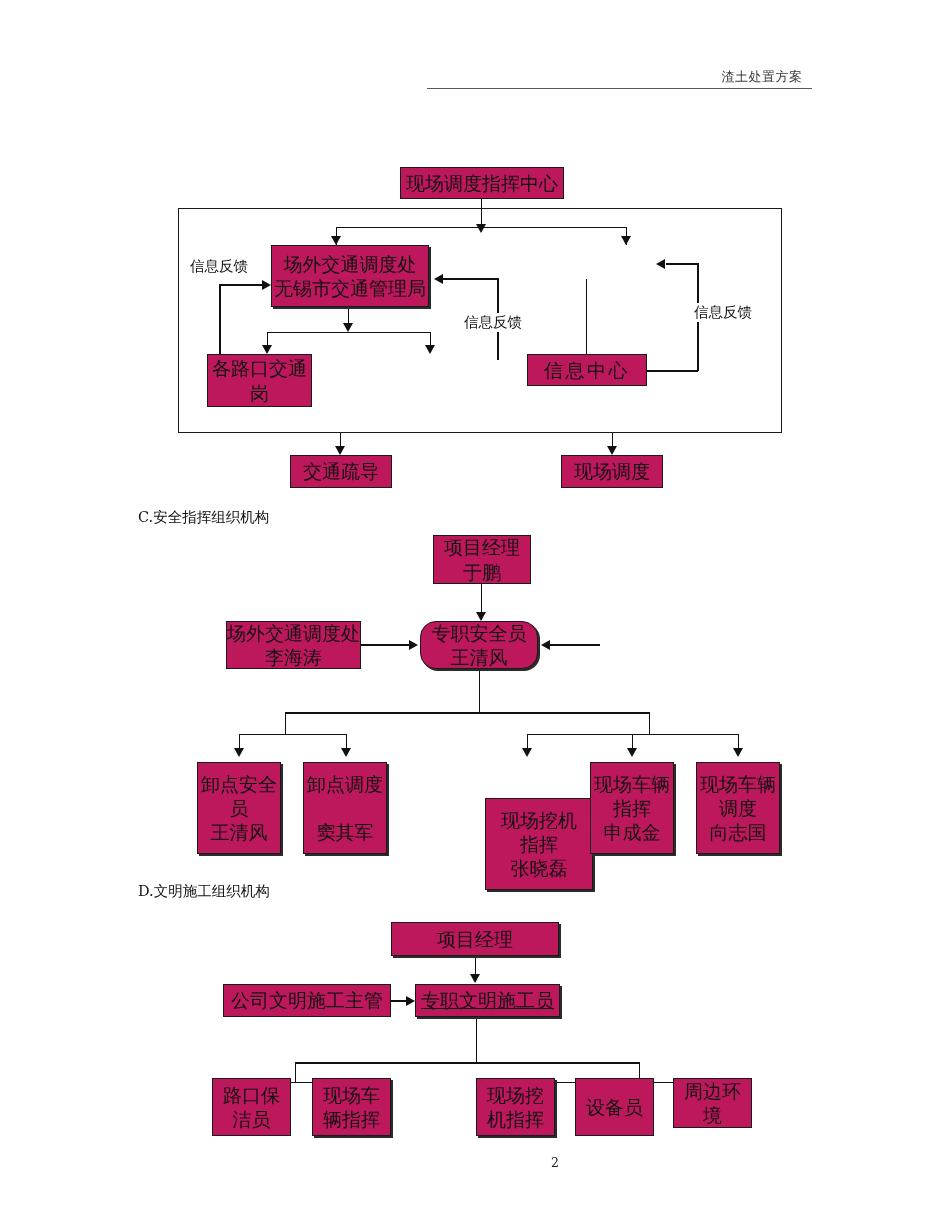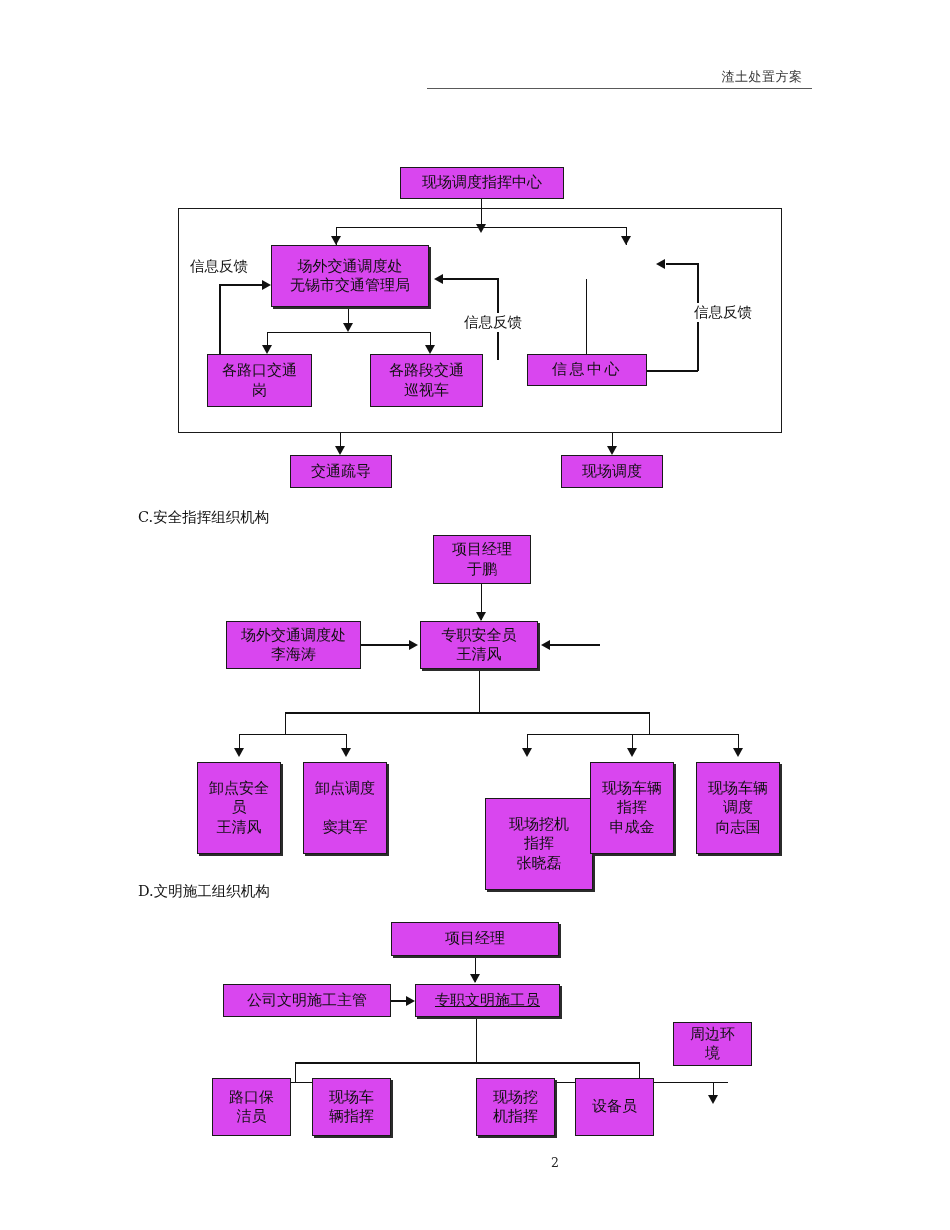--- a/index.html
+++ b/index.html
@@ -36,27 +36,27 @@
     font-size: 13px;
     color: #3a3a3a;
     letter-spacing: 0.5px;
     white-space: nowrap;
   }
   
   .box {
     position: absolute;
     box-sizing: border-box;
     border: 1px solid #1a1a1a;
-    background: #d946ef;
+    background: #be185d;
     display: flex;
     flex-direction: column;
     align-items: center;
     justify-content: center;
     font-family: "DejaVu Serif", "Liberation Serif", serif;
-    font-size: 15px;
+    font-size: 19px;
     line-height: 1.28;
     color: #111111;
     text-align: center;
     white-space: pre-line;
     z-index: 3;
   }
   .box.shadow {
     box-shadow: 2px 2px 0 0 #2b2b2b;
   }
   .box.wide-track { letter-spacing: 2.5px; }
@@ -164,22 +164,20 @@
   <div class="arw down" style="left:343px; top:323px;"></div>
   <div class="ln h" style="left:267px; top:332px; width:163px;"></div>
   <div class="ln v" style="left:267px; top:332px; height:20px;"></div>
   <div class="arw down" style="left:262px; top:345px;"></div>
   <div class="ln v" style="left:430px; top:332px; height:20px;"></div>
   <div class="arw down" style="left:425px; top:345px;"></div>
 
   <div class="box" style="left:207px; top:354px; width:105px; height:53px;">各路口交通
 岗</div>
 
-  <div class="box" style="left:370px; top:354px; width:113px; height:53px;">各路段交通
-巡视车</div>
 
   <div class="ln thick v" style="left:497px; top:278px; height:82px;"></div>
   <div class="ln thick h" style="left:443px; top:278px; width:55px;"></div>
   <div class="arw left" style="left:434px; top:274px;"></div>
   <div class="flabel" style="left:464px; top:313px;">信息反馈</div>
 
   <div class="box wide-track" style="left:527px; top:354px; width:120px; height:32px;">信息中心</div>
 
   <div class="ln v" style="left:586px; top:279px; height:76px;"></div>
 
@@ -199,21 +197,21 @@
 
   <div class="section-head" style="left:138px; top:508px;">C.安全指挥组织机构</div>
 
   <div class="box" style="left:433px; top:535px; width:98px; height:49px;">项目经理
 于鹏</div>
   <div class="ln v" style="left:481px; top:584px; height:36px;"></div>
   <div class="arw down" style="left:476px; top:612px;"></div>
 
   <div class="box" style="left:226px; top:621px; width:135px; height:48px;">场外交通调度处
 李海涛</div>
-  <div class="box shadow" style="left:420px; top:621px; width:118px; height:48px;">专职安全员
+  <div class="box shadow" style="left:420px; top:621px; width:118px; height:48px;border-radius:16px;">专职安全员
 王清风</div>
 
   <div class="ln thick h" style="left:361px; top:644px; width:50px;"></div>
   <div class="arw right" style="left:409px; top:640px;"></div>
   <div class="ln thick h" style="left:549px; top:644px; width:51px;"></div>
   <div class="arw left" style="left:541px; top:640px;"></div>
 
   <div class="ln v" style="left:479px; top:669px; height:44px;"></div>
   <div class="ln thick h" style="left:285px; top:712px; width:365px;"></div>
 
@@ -279,18 +277,18 @@
   <div class="ln v" style="left:713px; top:1082px; height:18px;"></div>
   <div class="arw down" style="left:708px; top:1095px;"></div>
 
   <div class="box" style="left:212px; top:1078px; width:79px; height:58px;">路口保
 洁员</div>
   <div class="box shadow" style="left:312px; top:1078px; width:79px; height:58px;">现场车
 辆指挥</div>
   <div class="box shadow" style="left:476px; top:1078px; width:79px; height:58px;">现场挖
 机指挥</div>
   <div class="box" style="left:575px; top:1078px; width:79px; height:58px;">设备员</div>
-  <div class="box" style="left:673px; top:1022px; width:79px; height:44px;">周边环
+  <div class="box" style="left:673px; top:1078px; width:79px; height:50px;">周边环
 境</div>
 
   <div class="page-num" style="left:540px; top:1155px;">2</div>
 
 </div>
 
 </body></html>

